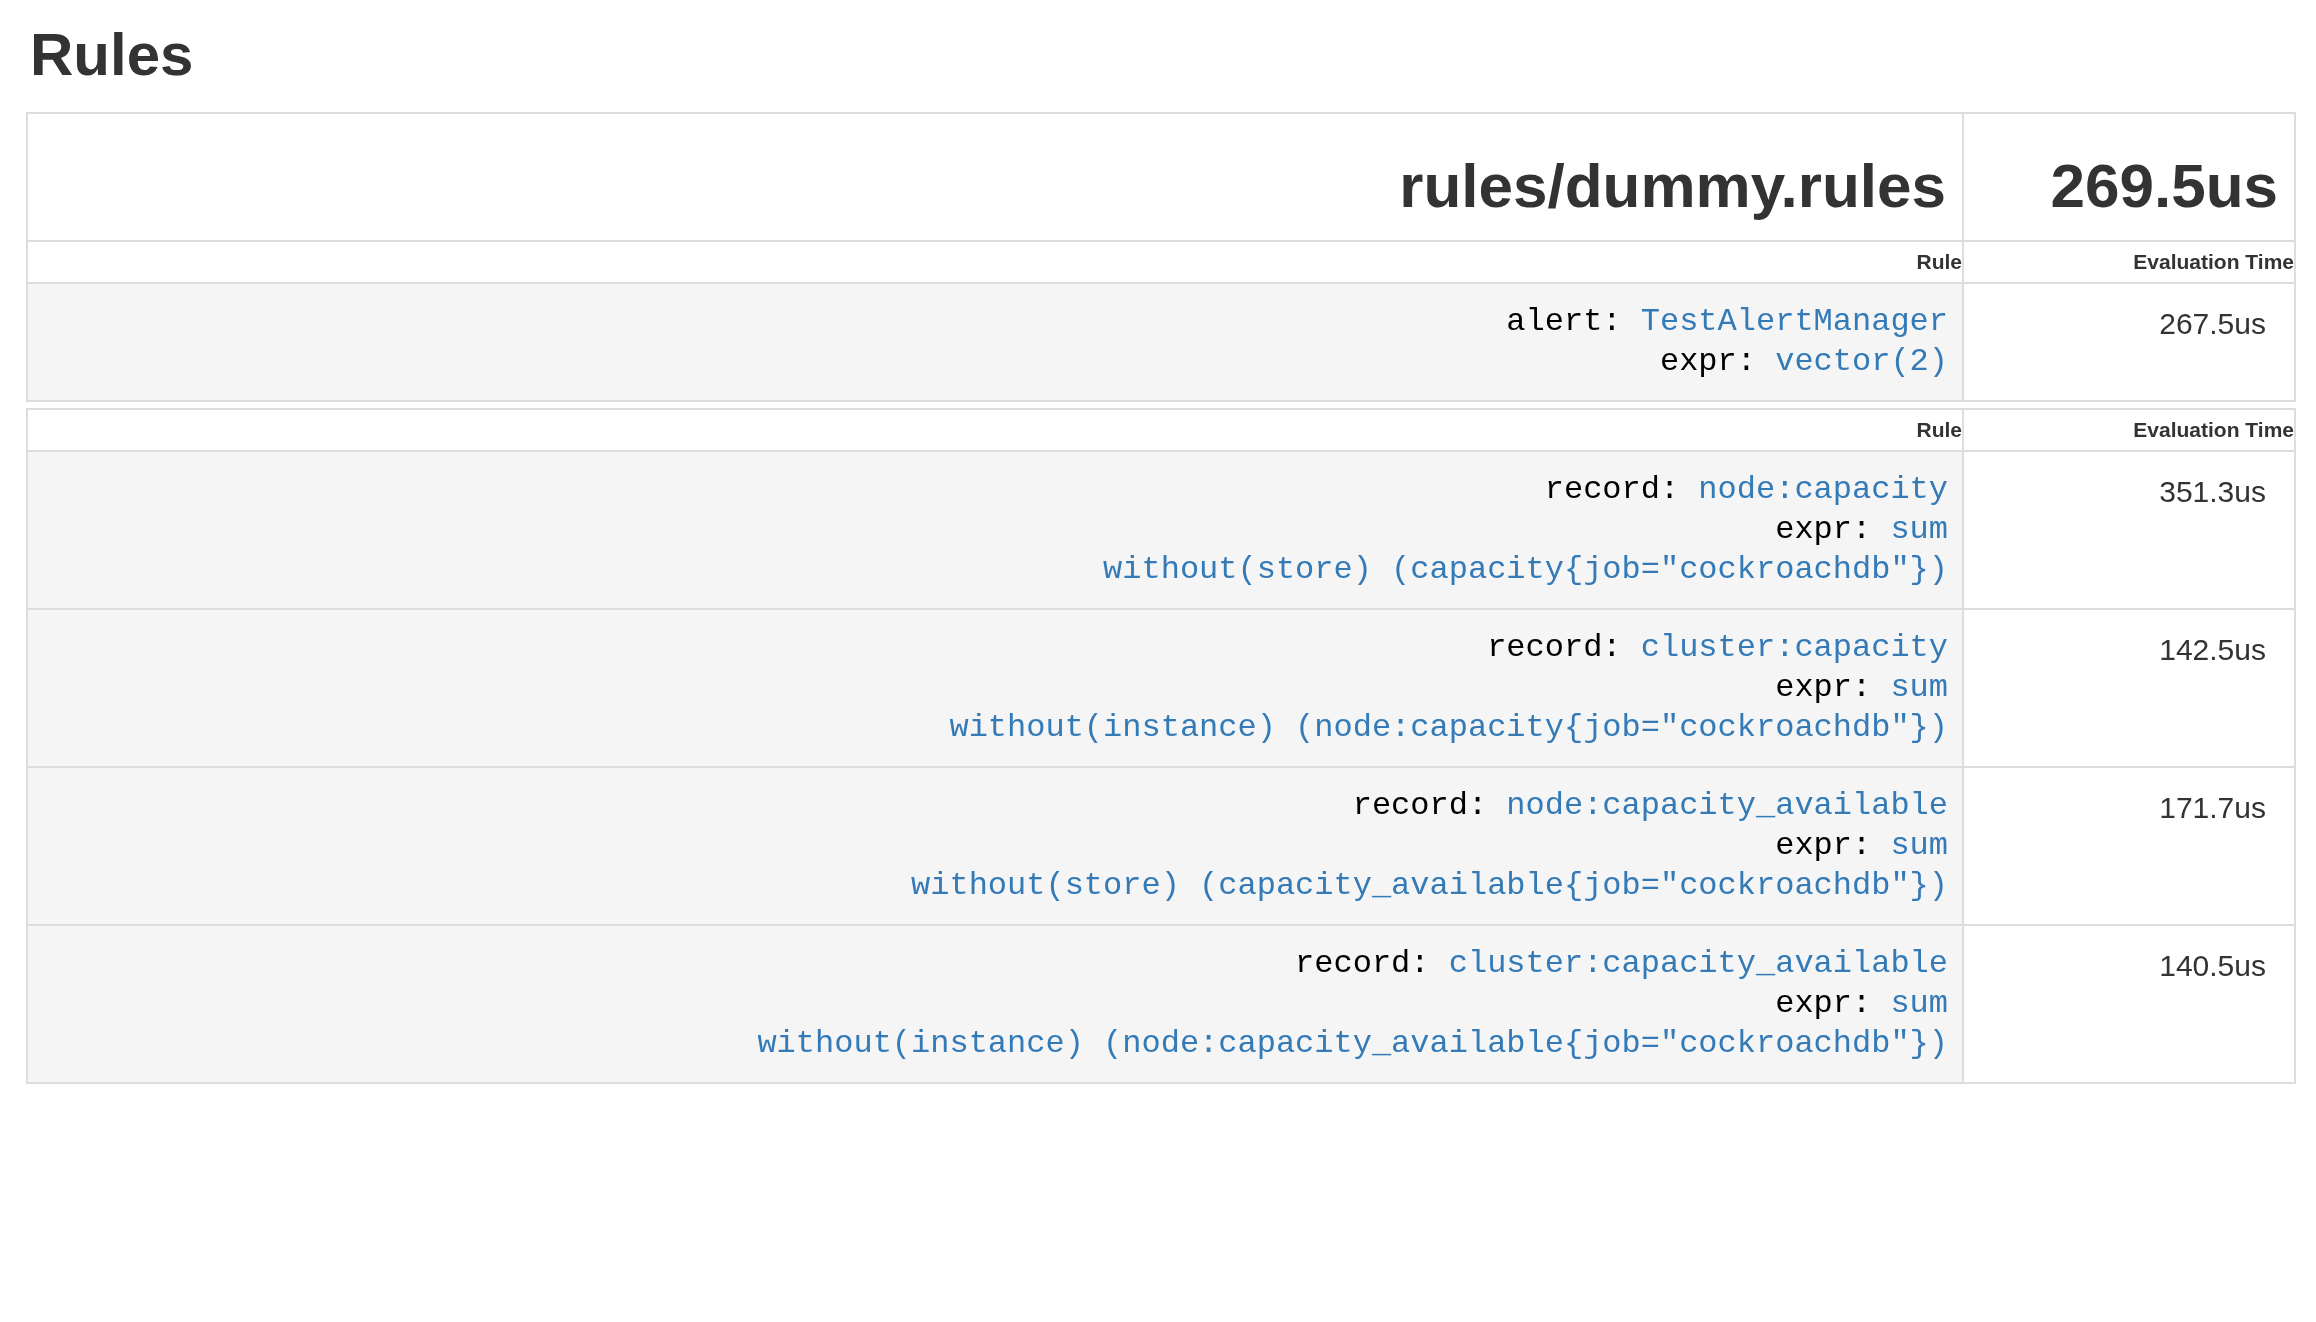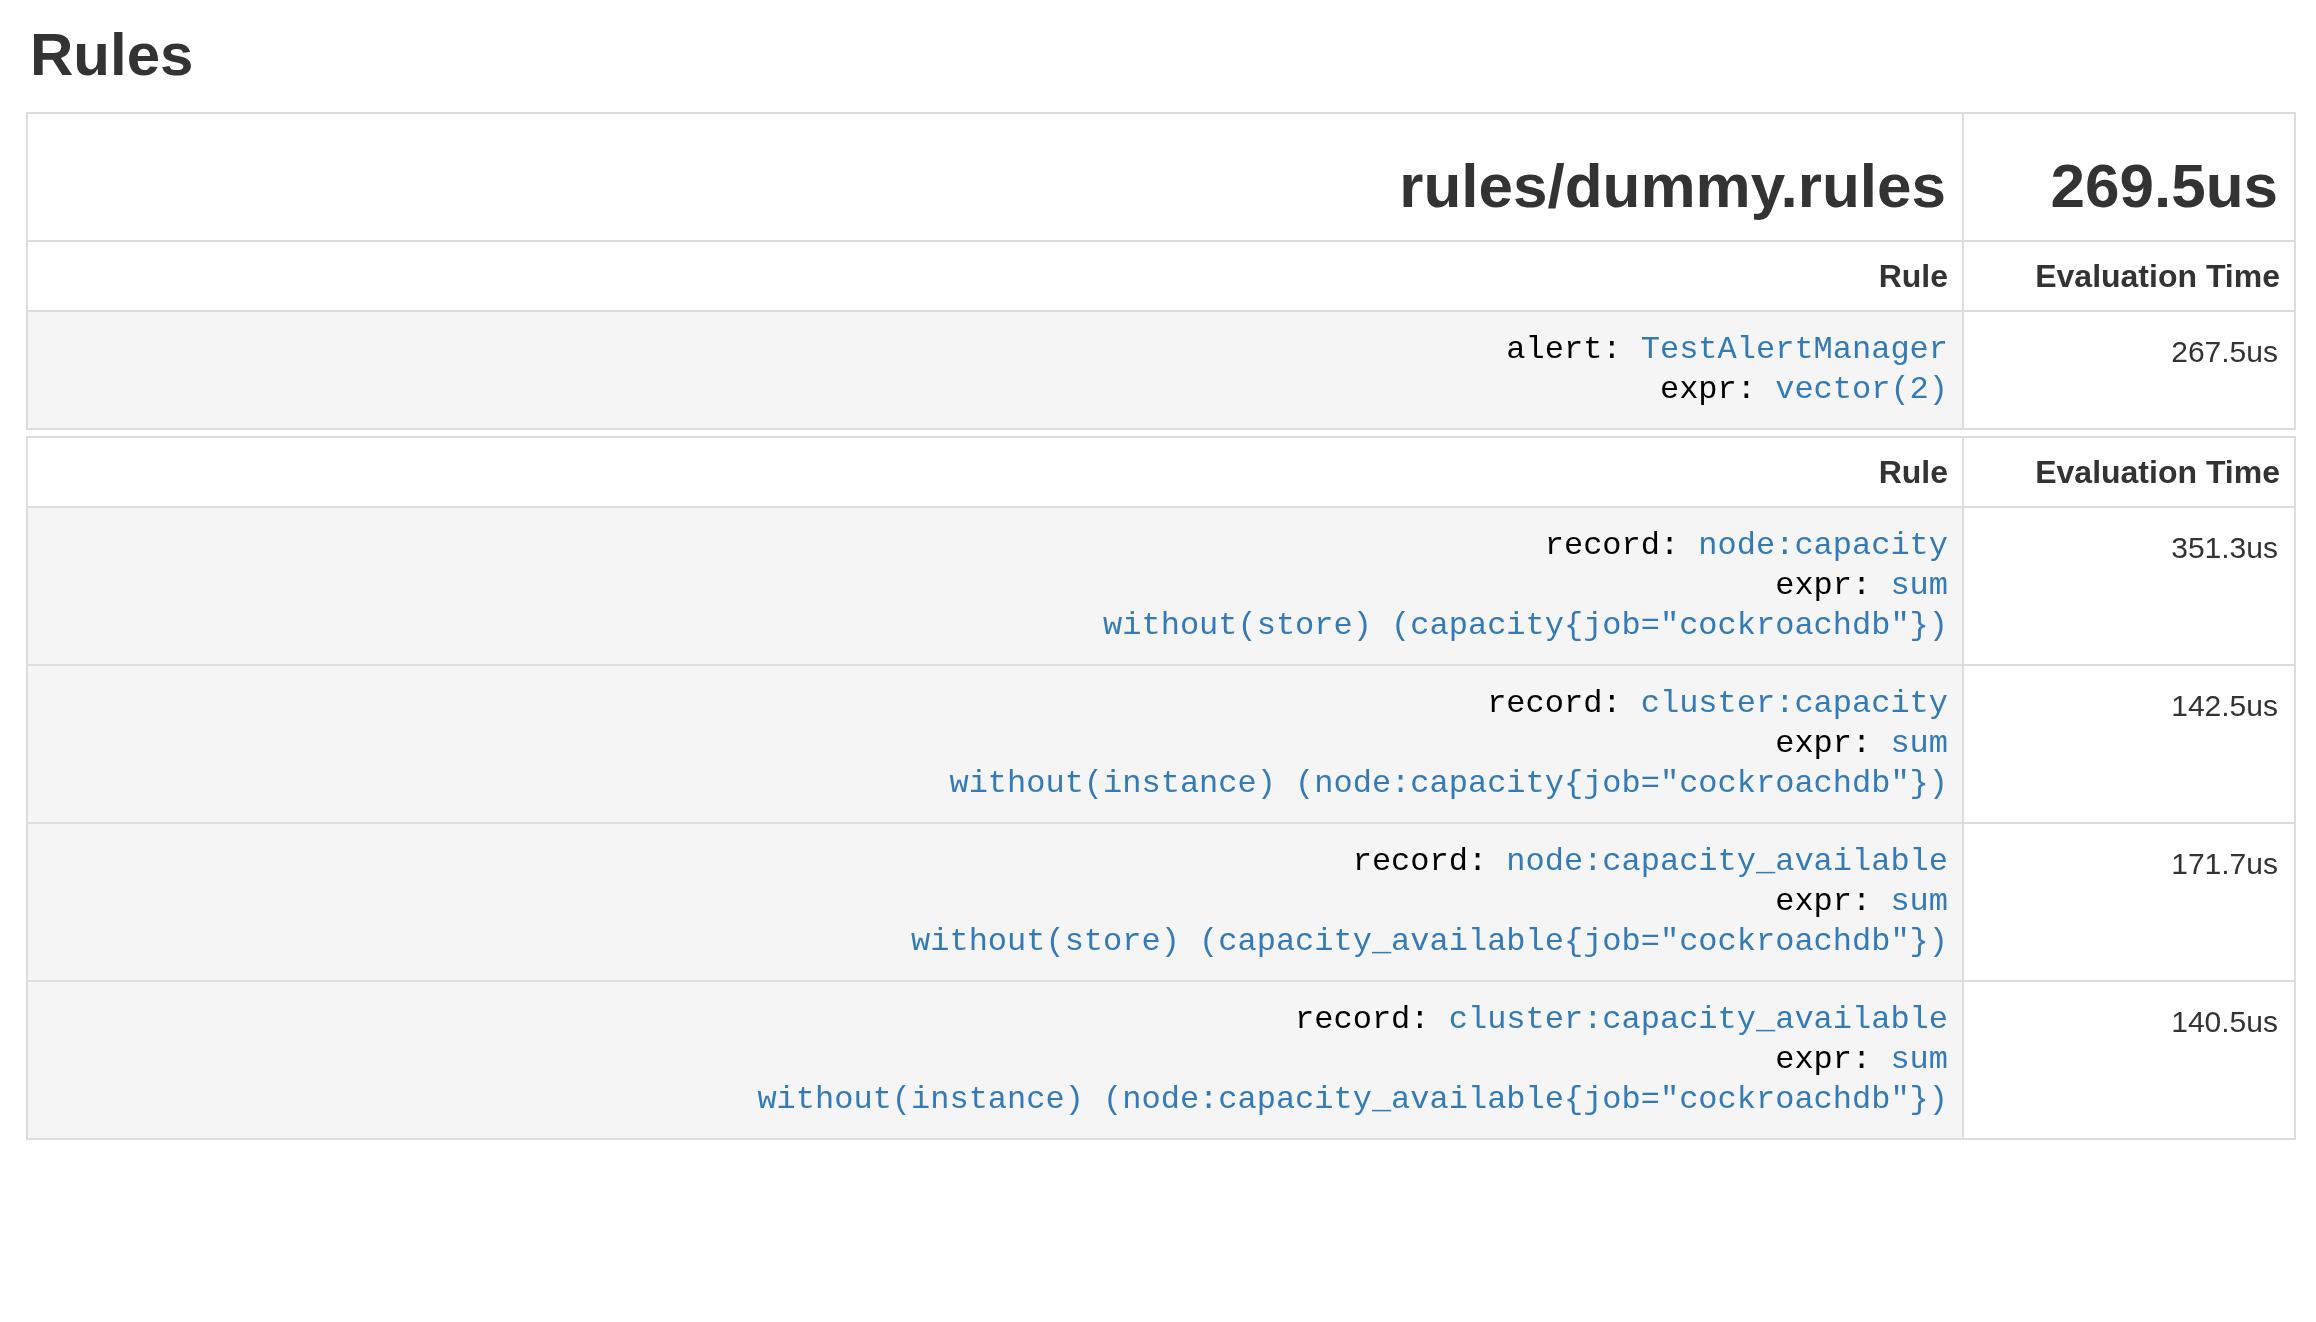--- a/index.html
+++ b/index.html
@@ -42,42 +42,42 @@
   .group-title {
     margin: 38px 0 20px 0;
     font-size: 62px;
     line-height: 1.1;
     font-weight: 700;
     color: var(--text, #333333);
     white-space: nowrap;
     overflow: hidden;
   }
   tr.subheader td {
-    padding: 14px;
-    font-size: 32px;
+    padding: 0;
+    font-size: 21px;
     line-height: 40px;
     font-weight: 700;
     color: var(--text, #333333);
   }
   td.rule-cell {
     background: var(--rule-bg, #f5f5f5);
     font-family: "Liberation Mono", monospace;
     font-size: 32px;
     line-height: 40px;
     padding: 18px 14px;
     color: #000000;
   }
   .code-line { white-space: pre-wrap; }
   a.code-link {
     color: var(--link, #337ab7);
     text-decoration: none;
     cursor: pointer;
   }
   td.eval-cell {
-    padding: 20px 16px;
+    padding: 20px 28px;
     font-size: 30px;
     line-height: 40px;
     color: var(--text, #333333);
     background: #ffffff;
     border-radius: 28px;
   }
 </style>
 </head>
 <body>
 

